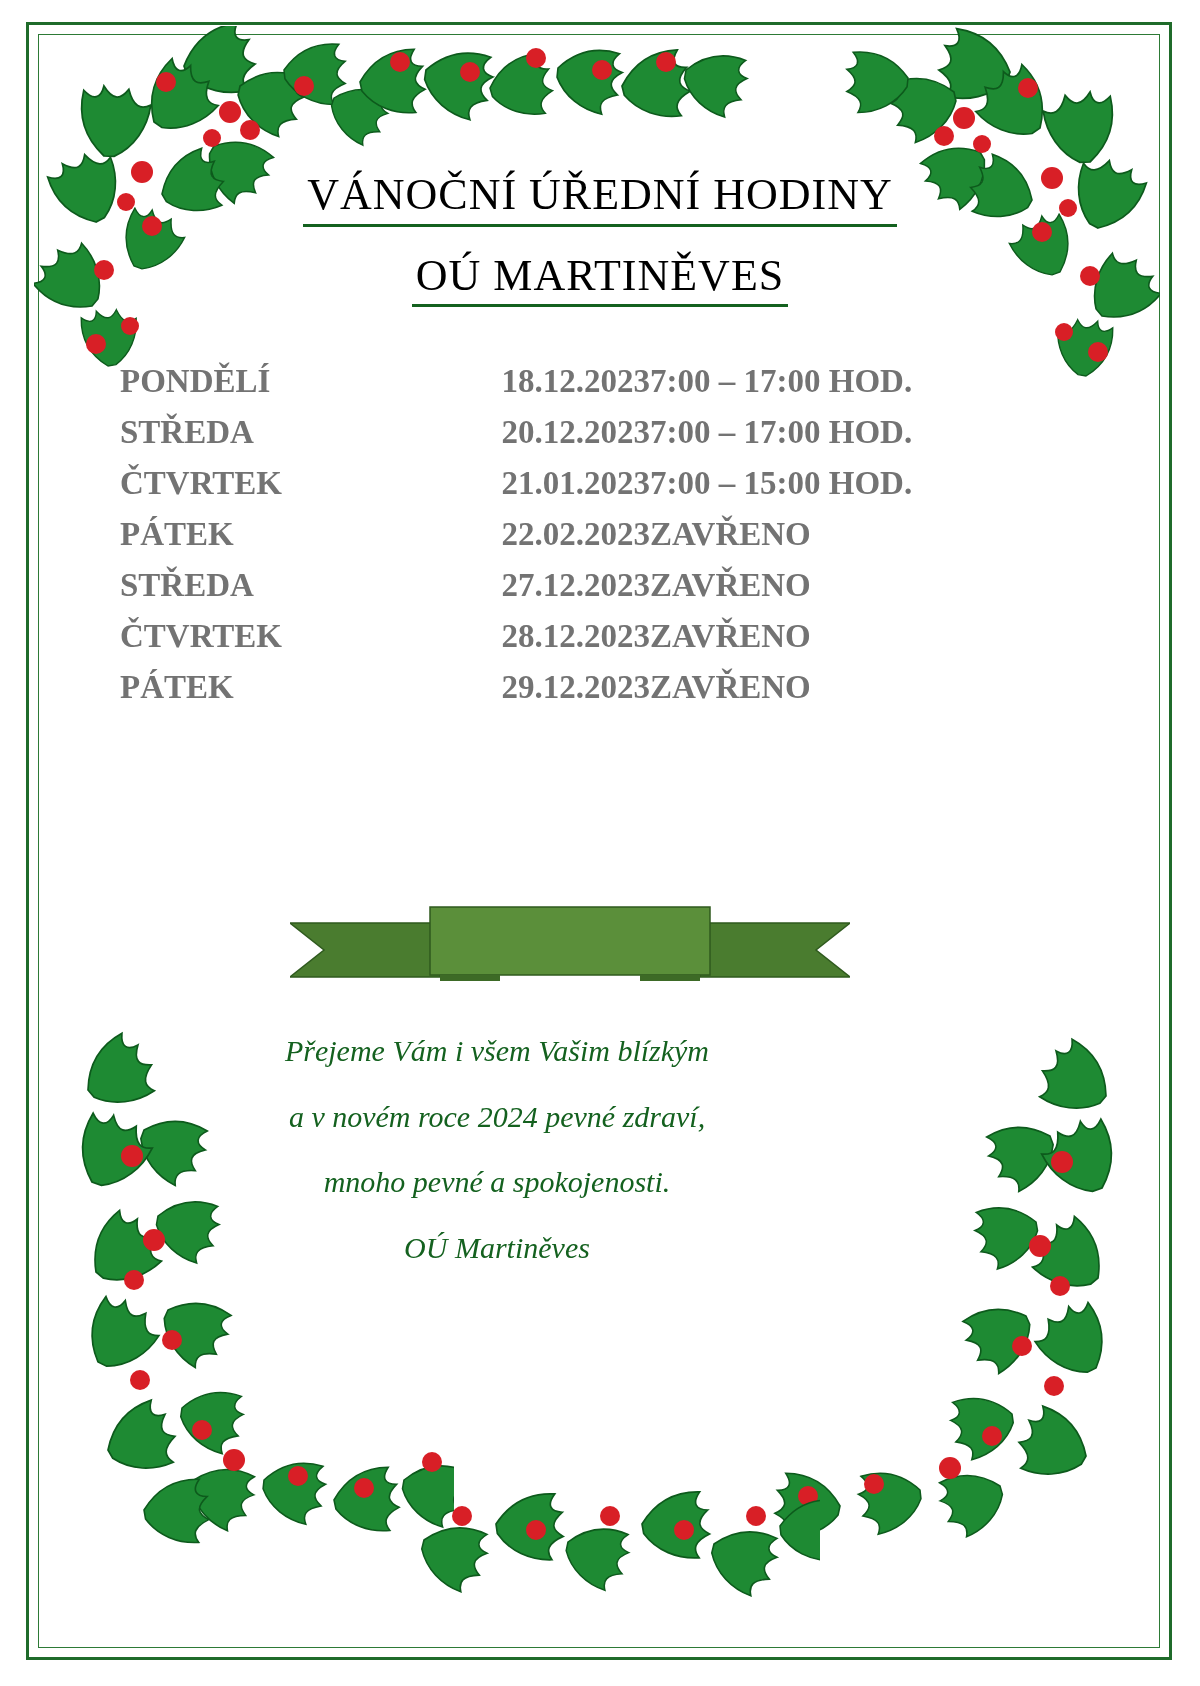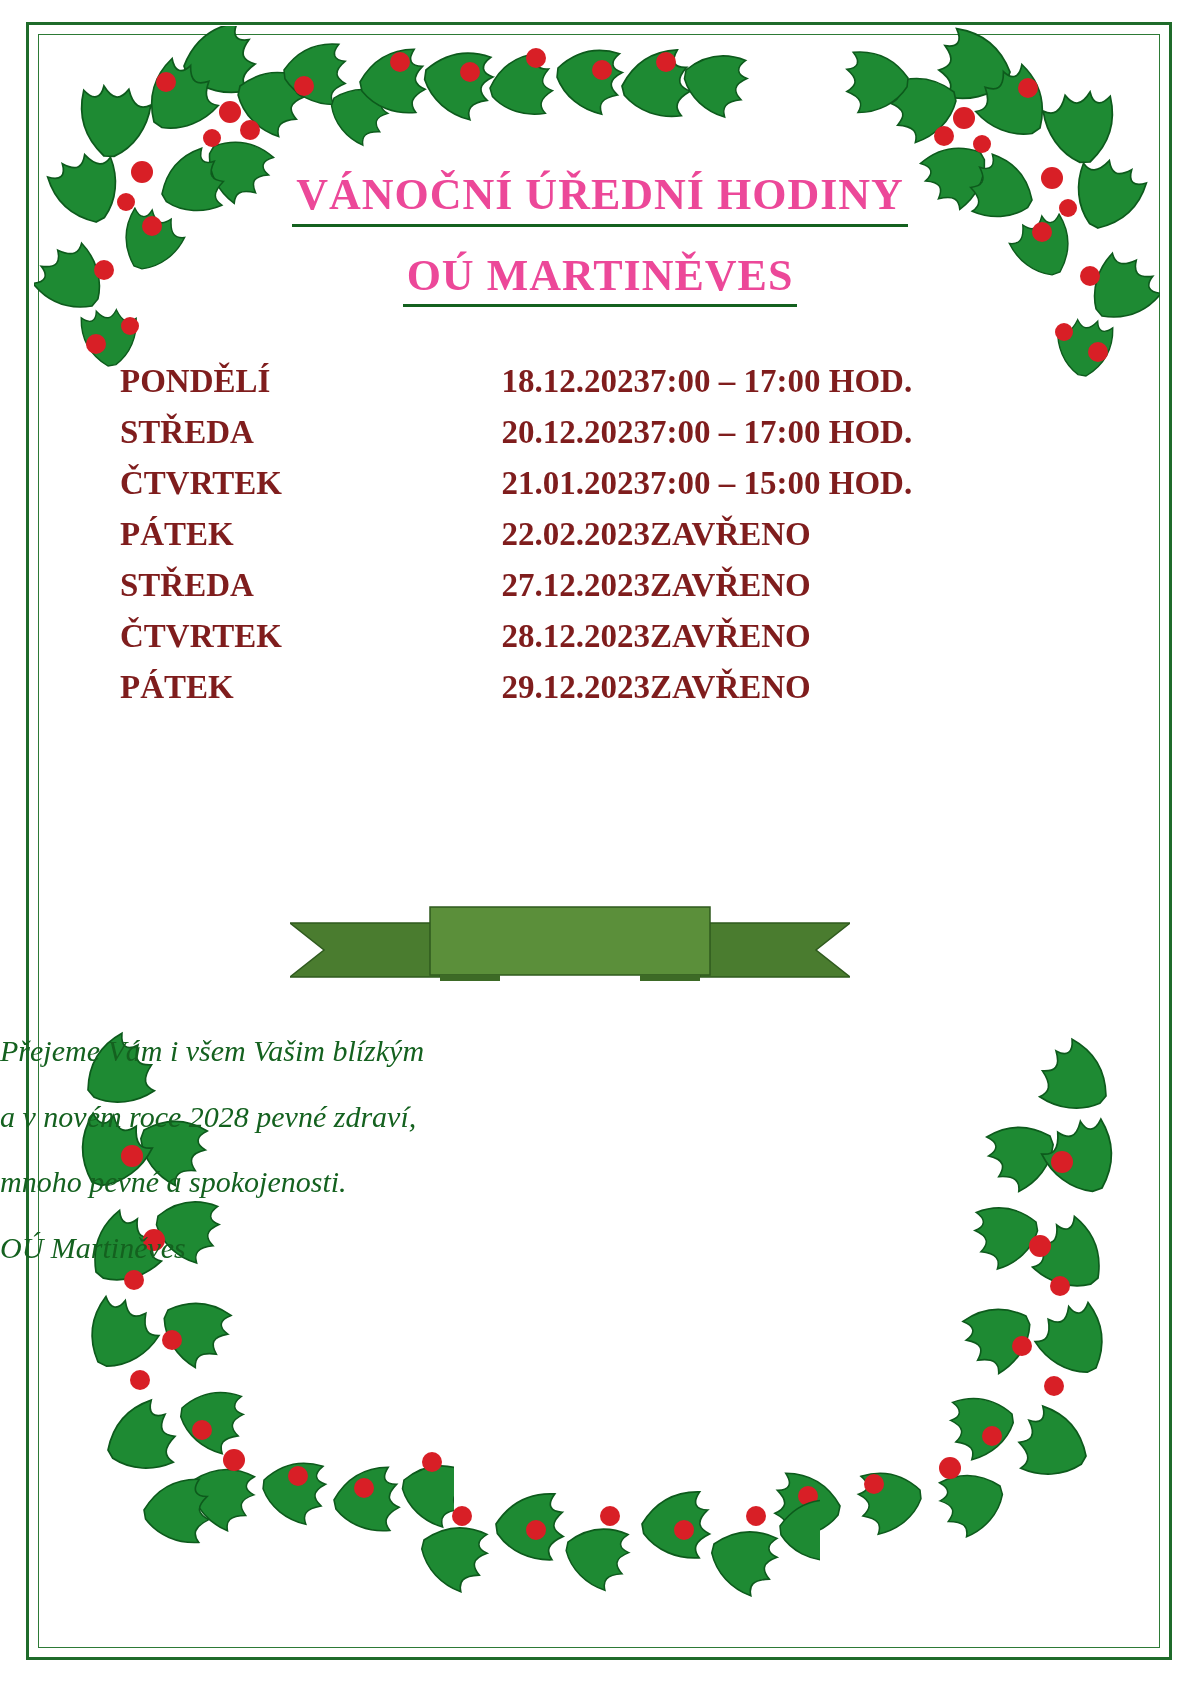--- a/index.html
+++ b/index.html
@@ -38,41 +38,41 @@
   .title-block {
     position: absolute;
     left: 0;
     top: 168px;
     width: 1200px;
     text-align: center;
   }
   .title-line {
     display: inline-block;
     font-size: 44px;
-    font-weight: bold;
-    color: #ec4899;
+    font-weight: normal;
+    color: #000000;
     letter-spacing: 1px;
     border-bottom: 3px solid #14611f;
     padding: 0 4px 2px 4px;
     line-height: 1.22;
   }
   .title-line.second {
     margin-top: 22px;
   }
 
   
   .hours {
     position: absolute;
     left: 120px;
     top: 356px;
     width: 960px;
     border-collapse: collapse;
   }
   .hours td {
-    color: #7f1d1d;
+    color: #737373;
     font-size: 33px;
     font-weight: bold;
     padding: 7px 0;
     white-space: nowrap;
   }
   .hours td.day {
     width: 270px;
     text-align: left;
   }
   .hours td.date {
@@ -96,20 +96,21 @@
     height: 90px;
   }
   .ribbon svg { display: block; }
 
   
   .wishes {
     position: absolute;
     left: 0;
     top: 1032px;
     width: 994px;
+    text-align: center;
   }
   .wishes p {
     margin: 0 0 28px 0;
     font-family: "Liberation Serif", "DejaVu Serif", serif;
     font-style: italic;
     font-size: 30px;
     color: #14611f;
     line-height: 1.25;
   }
 
@@ -354,18 +355,18 @@
       <path d="M560,18 L410,18 L410,72 L560,72 L526,45 Z" fill="#4a7c2f" stroke="#2f5a1e" stroke-width="1.5"></path>
       <rect x="140" y="2" width="280" height="68" fill="#5b8f3a" stroke="#2f5a1e" stroke-width="1.5"></rect>
       <rect x="150" y="70" width="60" height="6" fill="#3d6a26"></rect>
       <rect x="350" y="70" width="60" height="6" fill="#3d6a26"></rect>
       <text x="280" y="44" text-anchor="middle" font-size="22" fill="#ffffff" font-family="Liberation Serif, serif"></text>
     </svg>
   </div>
 
   <div class="wishes">
     <p>Přejeme Vám i všem Vašim blízkým</p>
-    <p>a v novém roce 2028 pevné zdraví,</p>
+    <p>a v novém roce 2024 pevné zdraví,</p>
     <p>mnoho pevné a spokojenosti.</p>
     <p>OÚ Martiněves</p>
   </div>
 
 </div>
 
 </body></html>

